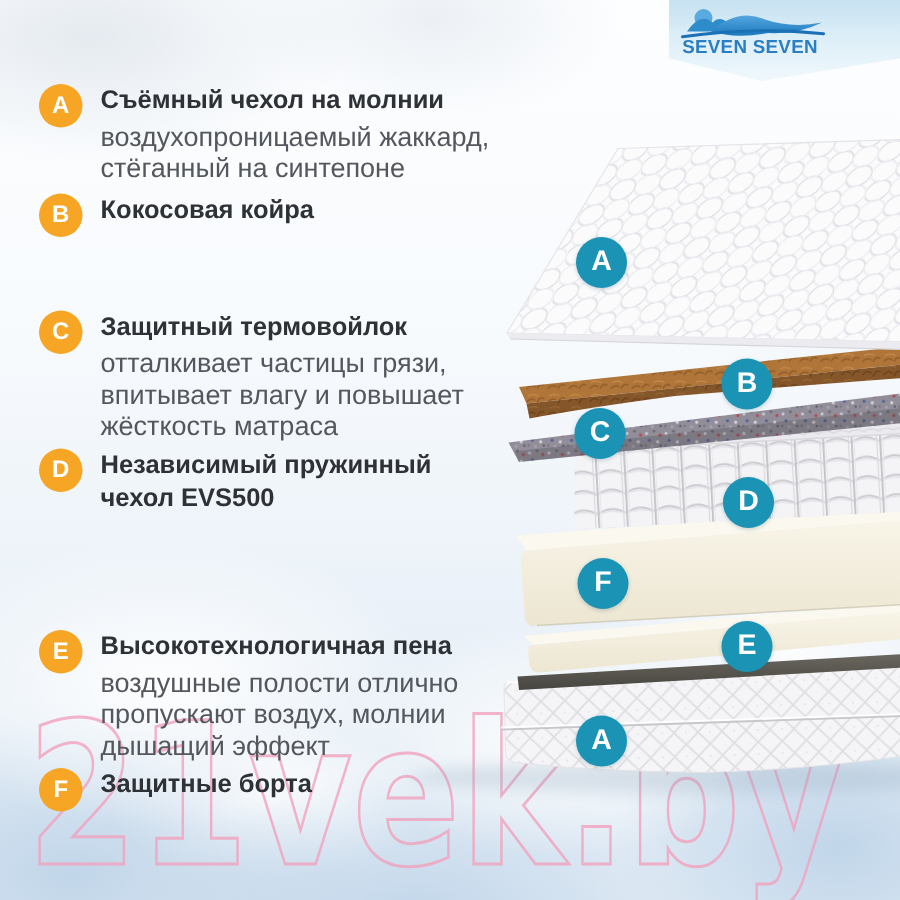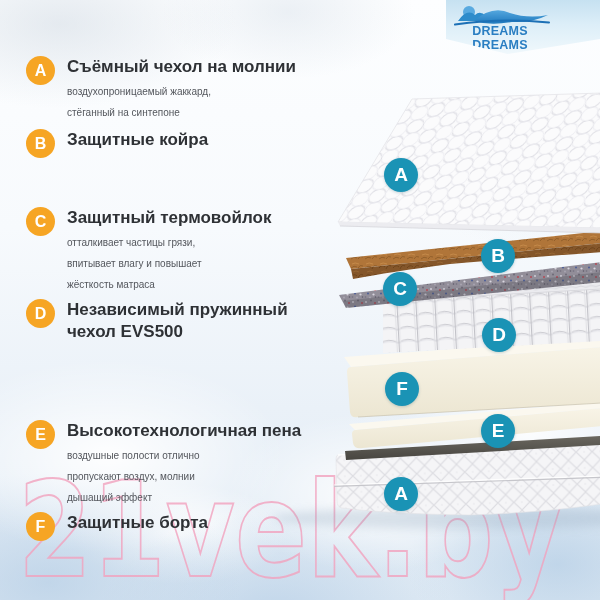--- a/index.html
+++ b/index.html
@@ -44,21 +44,21 @@
     font-size:12.5px;font-weight:bold;letter-spacing:.2px;color:var(--logo-blue,#2A7EC2);}
 
   
   .features{position:absolute;inset:0;z-index:3;}
   .feature{position:absolute;left:26px;width:304px;display:flex;gap:12px;align-items:flex-start;}
   .fbadge{flex:0 0 29px;width:29px;height:29px;border-radius:50%;
     background:var(--accent-orange,#F6A524);color:#fff;font-weight:bold;font-size:16px;
     display:flex;align-items:center;justify-content:center;}
   .ftext{flex:1;}
   .f-title{font-size:17px;line-height:22px;font-weight:bold;color:#2E3135;white-space:pre-line;}
-  .f-desc{font-size:10px;line-height:21px;color:#54575D;white-space:pre-line;margin-top:3px;}
+  .f-desc{font-size:18px;line-height:21px;color:#54575D;white-space:pre-line;margin-top:3px;}
 </style>
 </head>
 <body>
 
 <div class="stage">
 
   <div class="sky"></div>
 
   <svg class="wm-svg" width="600" height="172" viewBox="0 0 600 172">
     <text x="18" y="148" font-size="132" font-weight="bold" font-family="DejaVu Sans, Liberation Sans, sans-serif" fill="none" style="stroke:var(--watermark-pink,#F2A2BE)" stroke-width="2" opacity="0.8" textLength="545" lengthAdjust="spacingAndGlyphs">21vek.by</text>
@@ -187,36 +187,36 @@
         <linearGradient id="lgWave" x1="0" y1="0" x2="0" y2="1">
           <stop offset="0" stop-color="#54A7DE"></stop>
             <stop offset="1" stop-color="#1E79BE"></stop>
         </linearGradient>
       </defs>
       <circle cx="15" cy="9" r="6" fill="#59AAE0"></circle>
       <path d="M4,18 Q13,5 21,12 Q26,7 32,13 L38,18 Z" fill="#2E8CCB"></path>
       <path d="M20,18 Q38,2 56,10 Q74,16 94,12 Q78,20 58,19 Q36,23 20,18 Z" fill="url(#lgWave)"></path>
       <path d="M1,21.5 Q48,14.5 95,19.5" stroke="#1C70B6" stroke-width="2" fill="none" stroke-linecap="round"></path>
     </svg>
-    <div class="brand-name">DREAMS DREAMS</div>
+    <div class="brand-name">SEVEN SEVEN</div>
   </div>
 
   <div class="features">
     <div class="feature" style="top:56px">
       <div class="fbadge">A</div>
       <div class="ftext">
         <div class="f-title">Съёмный чехол на молнии</div>
         <div class="f-desc">воздухопроницаемый жаккард,
 стёганный на синтепоне</div>
       </div>
     </div>
     <div class="feature" style="top:129px">
       <div class="fbadge">B</div>
       <div class="ftext">
-        <div class="f-title">Защитные койра</div>
+        <div class="f-title">Кокосовая койра</div>
       </div>
     </div>
     <div class="feature" style="top:207px">
       <div class="fbadge">C</div>
       <div class="ftext">
         <div class="f-title">Защитный термовойлок</div>
         <div class="f-desc">отталкивает частицы грязи,
 впитывает влагу и повышает
 жёсткость матраса</div>
       </div>

